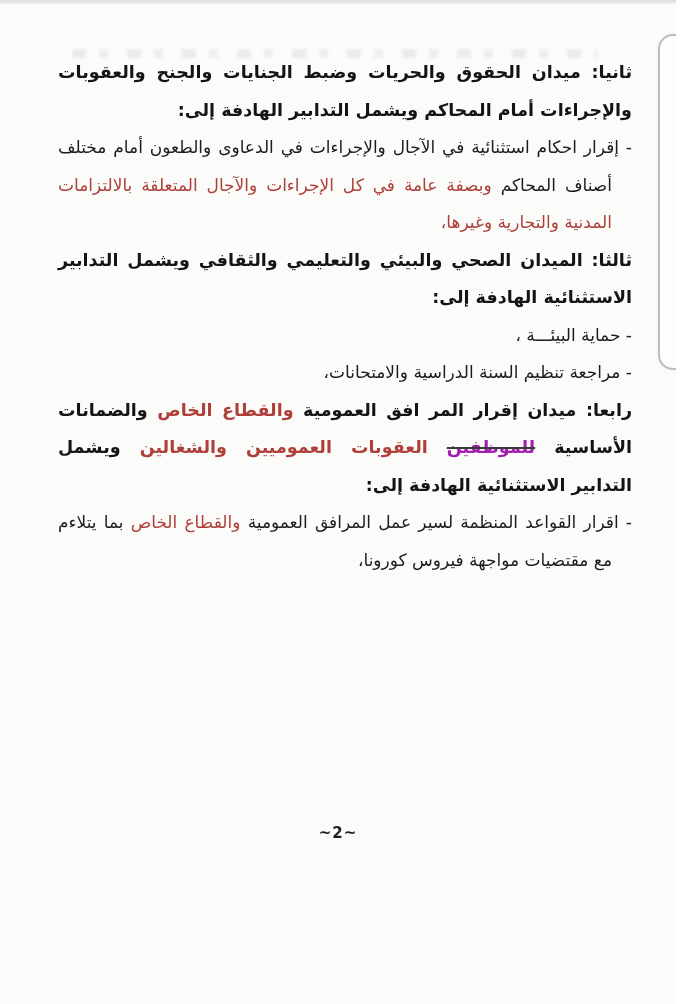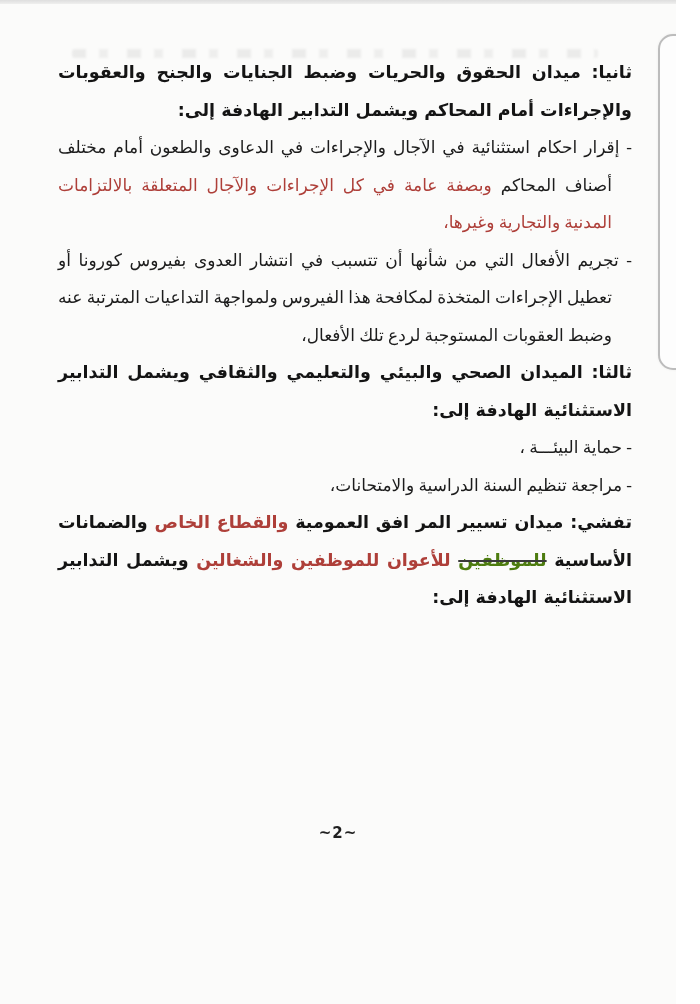--- a/index.html
+++ b/index.html
@@ -22,24 +22,24 @@
     background:#fdfdfd; border:2px solid #bcbcbc; border-radius:15px;
     box-shadow:0 0 3px rgba(0,0,0,0.06);
   }
   .content {
     position:absolute; top:54px; right:44px; left:58px;
     color:#1c1c1c; font-size:17px; line-height:37.5px;
     text-align:justify; text-align-last:right;
   }
   .content p { margin:0; }
   p.heading { font-weight:bold; color:#141414; font-size:17.5px; }
-  p.bullet { padding-right:20px; text-indent:-20px;font-family:Liberation Serif, serif; }
+  p.bullet { padding-right:20px; text-indent:-20px; }
   .seg-red { color:#ae3f39; }
   .seg-strike {
-    color:#4d7c0f; text-decoration:line-through;
+    color:#a21caf; text-decoration:line-through;
     text-decoration-color:#3a3a3a; text-decoration-thickness:1.5px;
   }
   .pagenum {
     position:absolute; top:824px; left:0; right:0;
     text-align:center; font-size:15px; font-weight:bold;
     color:#1f1f1f; letter-spacing:1px;
   }
 </style>
 </head>
 <body>
@@ -50,29 +50,29 @@
   <div class="ghost"></div>
   <div class="side-widget"></div>
 
   <div class="content" dir="rtl" lang="ar">
 
     <p class="heading"><span>ثانيا: ميدان الحقوق والحريات وضبط الجنايات والجنح والعقوبات والإجراءات أمام المحاكم ويشمل التدابير الهادفة إلى:</span></p>
 
     <p class="bullet"><span>- إقرار احكام استثنائية في الآجال والإجراءات في الدعاوى والطعون أمام مختلف أصناف المحاكم </span><span class="seg-red">وبصفة عامة في كل الإجراءات والآجال المتعلقة بالالتزامات المدنية والتجارية وغيرها،</span></p>
 
 
-    <p class="bullet"><span>- تجريم الأفعال التي من شأنها أن تتسبب في انتشار العدوى بفيروس كورونا أو تعطيل الإجراءات المتخذة لمكافحة هذا الفيروس ولمواجهة التداعيات المترتبة عنه وضبط العقوبات المستوجبة لردع تلك الأفعال،</span></p>
 
     <p class="heading"><span>ثالثا: الميدان الصحي والبيئي والتعليمي والثقافي ويشمل التدابير الاستثنائية الهادفة إلى:</span></p>
 
 
     <p class="bullet"><span>- حماية البيئـــة ،</span></p>
 
     <p class="bullet"><span>- مراجعة تنظيم السنة الدراسية والامتحانات،</span></p>
 
-    <p class="heading"><span>تفشي: ميدان تسيير المر افق العمومية </span><span class="seg-red">والقطاع الخاص </span><span>والضمانات الأساسية </span><span class="seg-strike">للموظفين</span><span> </span><span class="seg-red">للأعوان للموظفين والشغالين </span><span>ويشمل التدابير الاستثنائية الهادفة إلى:</span></p>
+    <p class="heading"><span>رابعا: ميدان إقرار المر افق العمومية </span><span class="seg-red">والقطاع الخاص </span><span>والضمانات الأساسية </span><span class="seg-strike">للموظفين</span><span> </span><span class="seg-red">العقوبات العموميين والشغالين </span><span>ويشمل التدابير الاستثنائية الهادفة إلى:</span></p>
 
+    <p class="bullet"><span>- اقرار القواعد المنظمة لسير عمل المرافق العمومية </span><span class="seg-red">والقطاع الخاص </span><span>بما يتلاءم مع مقتضيات مواجهة فيروس كورونا،</span></p>
 
   </div>
 
   <div class="pagenum" dir="ltr">~2~</div>
 
 </div>
 
 </body></html>

